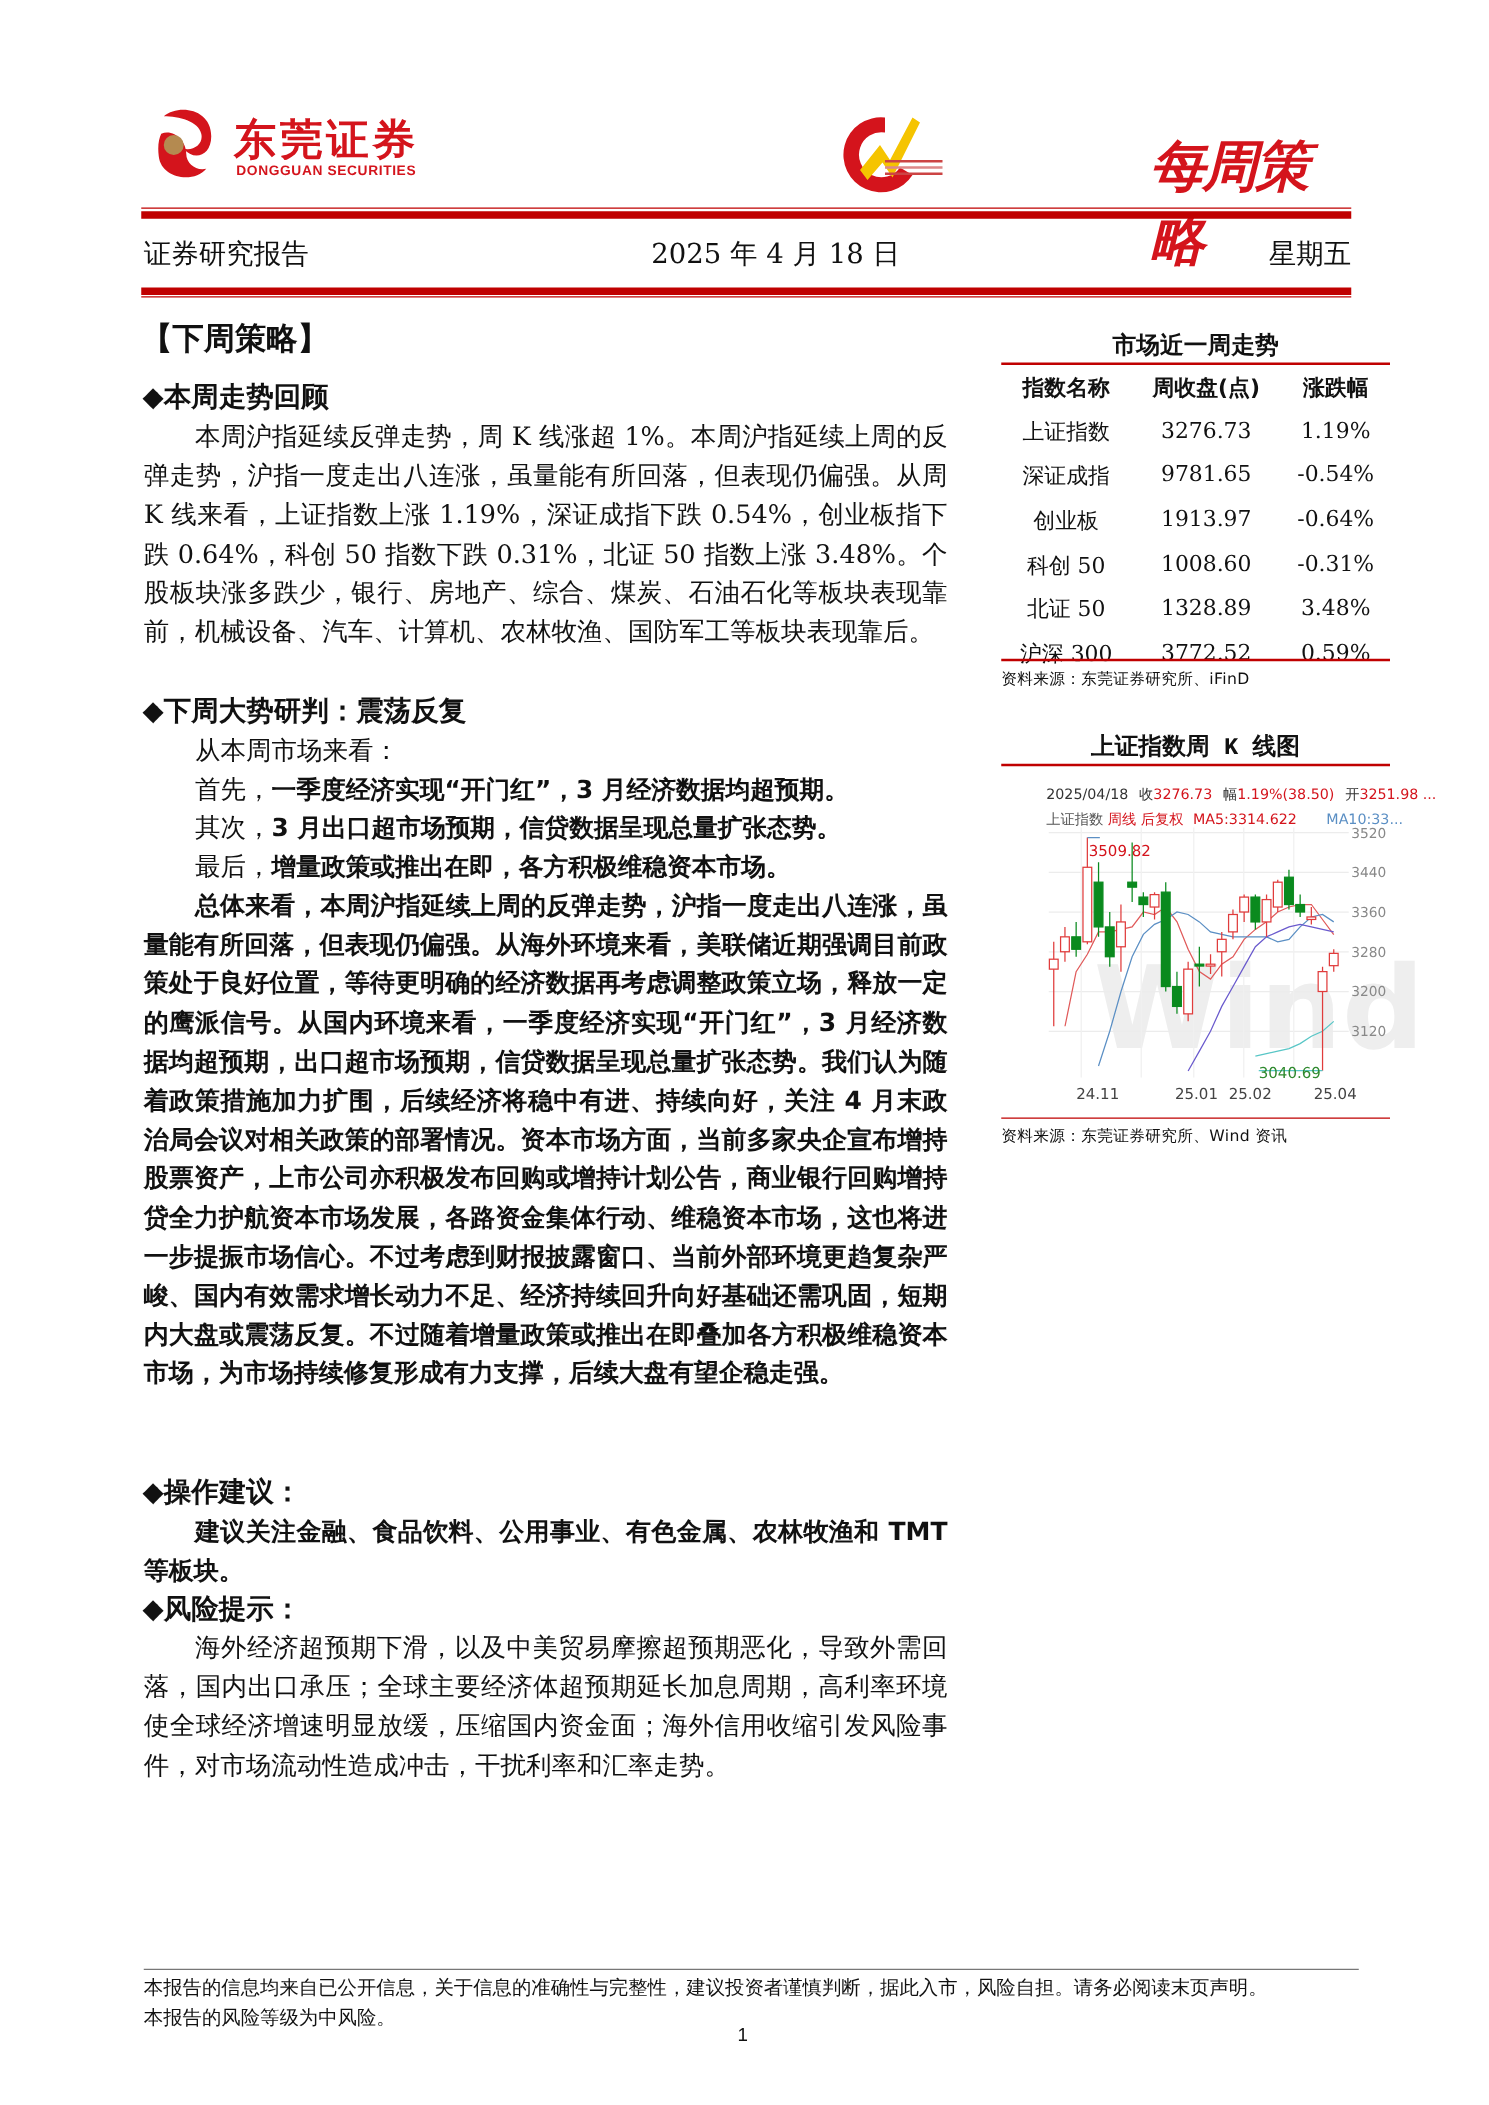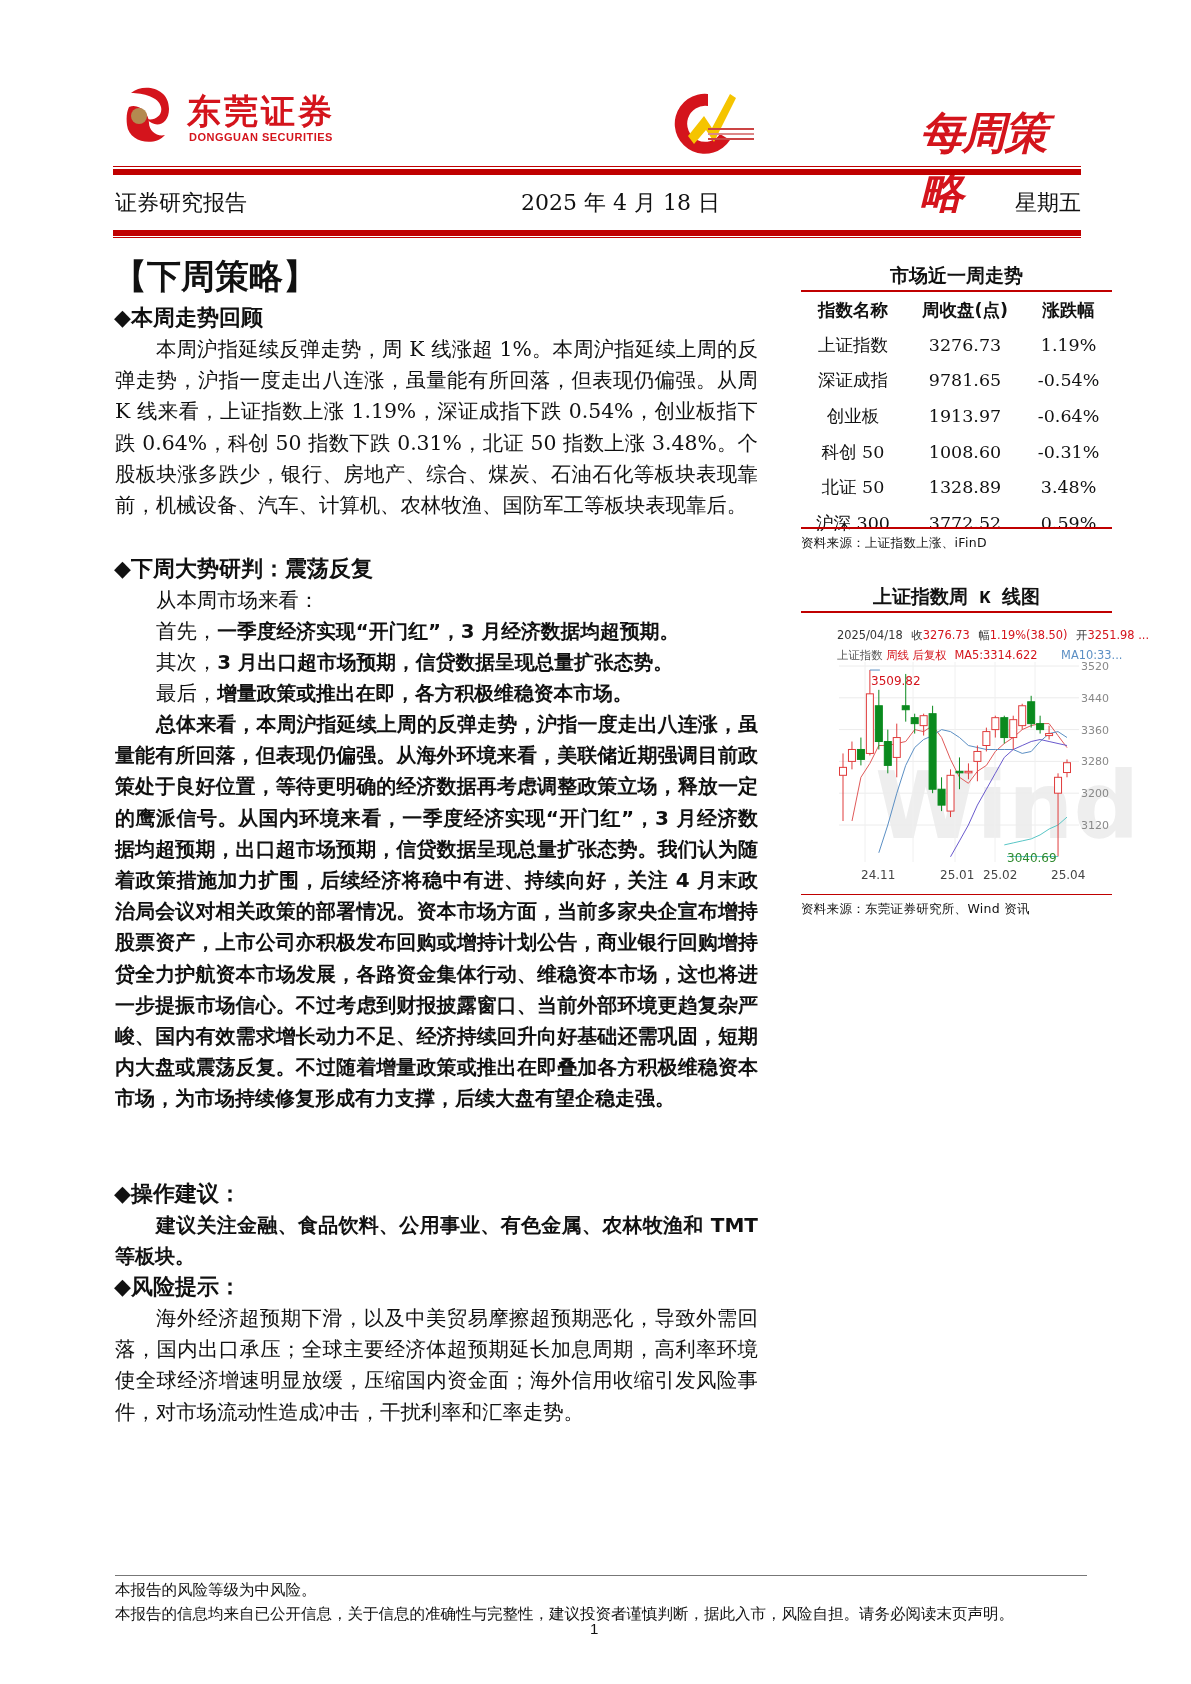--- a/index.html
+++ b/index.html
@@ -22,21 +22,21 @@
   .rule-thick { height:6px; background:#c00000; }
   #hdr-rule-a { left:113px; top:166px; width:968px; }
   #hdr-rule-b { left:113px; top:169px; width:968px; }
   #hdr-line { left:113px; top:188px; width:968px; height:28px; font-size:22px; }
   #hdr-line span { position:absolute; top:0; }
   #hdr-rule-c { left:113px; top:230px; width:968px; }
   #hdr-rule-d { left:113px; top:237px; width:968px; }
 
   
   .main { left:115px; width:643px; }
-  .h1 { font-family:Liberation Sans, sans-serif; font-size:34px; font-weight:bold; }
+  .h1 { font-family:Liberation Sans, sans-serif; font-size:25px; font-weight:bold; }
   .h2 { font-family:"DejaVu Sans", sans-serif; font-size:22px; font-weight:bold; }
   .para { font-size:20.4px; line-height:31.2px; text-align:justify; text-justify:inter-character; }
   .indent { text-indent:41px; }
   .strong { font-family:"DejaVu Sans", sans-serif; font-weight:bold; font-size:19.8px; }
 
   
   .side { left:801px; width:311px; }
   .side-title { font-family:Liberation Mono, monospace; font-size:19px; font-weight:bold; text-align:center; }
   table { border-collapse:collapse; width:311px; font-size:17.5px; }
   th { font-family:"DejaVu Sans", sans-serif; font-weight:bold; height:33px; text-align:center; }
@@ -149,21 +149,21 @@
       </tr>
       <tr>
         <td>沪深 300</td>
         <td>3772.52</td>
         <td>0.59%</td>
       </tr>
     </tbody>
   </table>
 </div>
 <div class="abs side" style="top:527px;height:2px;background:#c00000"></div>
-<div class="abs side src" style="top:535px">资料来源：上证指数上涨、iFinD</div>
+<div class="abs side src" style="top:535px">资料来源：东莞证券研究所、iFinD</div>
 
 <div class="abs side side-title" style="top:584px">上证指数周 K 线图</div>
 <div class="abs side" style="top:611px;height:2px;background:#c00000"></div>
 
 <div class="abs" style="left:835px;top:618px;width:311px;height:272px;font-family:'DejaVu Sans',sans-serif;">
   <div style="position:absolute;left:2px;top:10px;font-size:11.4px;white-space:nowrap;color:#333">
     <span>2025/04/18</span>
     <span style="margin-left:5px">收</span><span style="color:#d4141c">3276.73</span>
     <span style="margin-left:5px">幅</span><span style="color:#d4141c">1.19%(38.50)</span>
     <span style="margin-left:5px">开</span><span style="color:#d4141c">3251.98 ...</span>
@@ -261,16 +261,16 @@
 
   <div style="position:absolute;left:36px;top:56px;font-size:12px;color:#d4141c">3509.82</div>
   <div style="position:absolute;left:172px;top:233px;font-size:12px;color:#2f8a2f">3040.69</div>
 </div>
 
 <div class="abs side" style="top:894px;height:1px;background:#c00000"></div>
 <div class="abs side src" style="top:901px">资料来源：东莞证券研究所、Wind 资讯</div>
 
 <div class="abs" id="footer-rule"></div>
 <div class="abs" id="footer">
+  <div>本报告的信息均来自已公开信息，关于信息的准确性与完整性，建议投资者谨慎判断，据此入市，风险自担。请务必阅读末页声明。</div>
   <div>本报告的风险等级为中风险。</div>
-  <div>本报告的信息均来自已公开信息，关于信息的准确性与完整性，建议投资者谨慎判断，据此入市，风险自担。请务必阅读末页声明。</div>
 </div>
 <div class="abs" id="page-num">1</div>
 
 </body></html>

